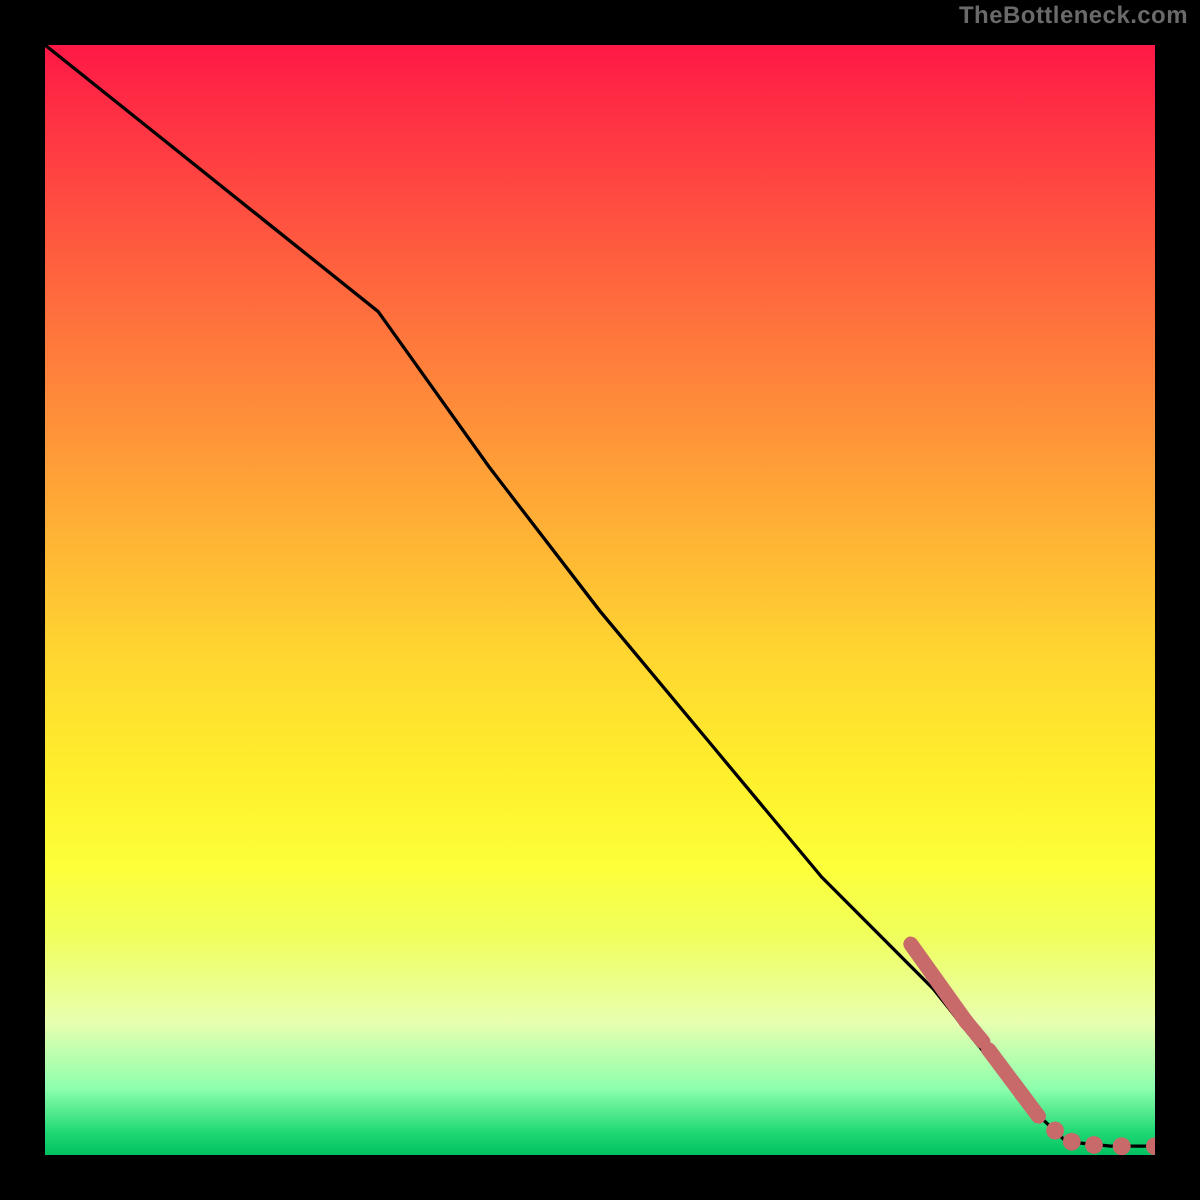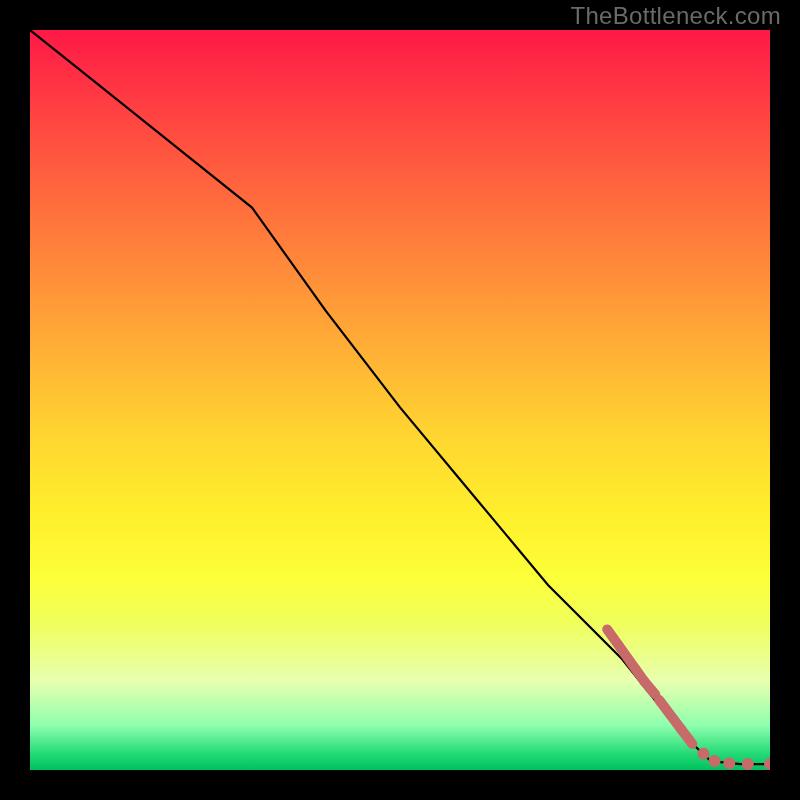--- a/index.html
+++ b/index.html
@@ -13,23 +13,23 @@
   }
   .frame {
     position: relative;
     width: 800px;
     height: 800px;
     background: #000;
   }
   .watermark {
     position: absolute;
     top: 2px;
-    right: 19px;
-    font-size: 24px;
-    font-weight: normal;
+    right: 8px;
+    font-size: 16px;
+    font-weight: bold;
     color: #6a6a6a;
     letter-spacing: 0.3px;
   }
   .plot {
     position: absolute;
     left: 30px;
     top: 30px;
     width: 740px;
     height: 740px;
     

